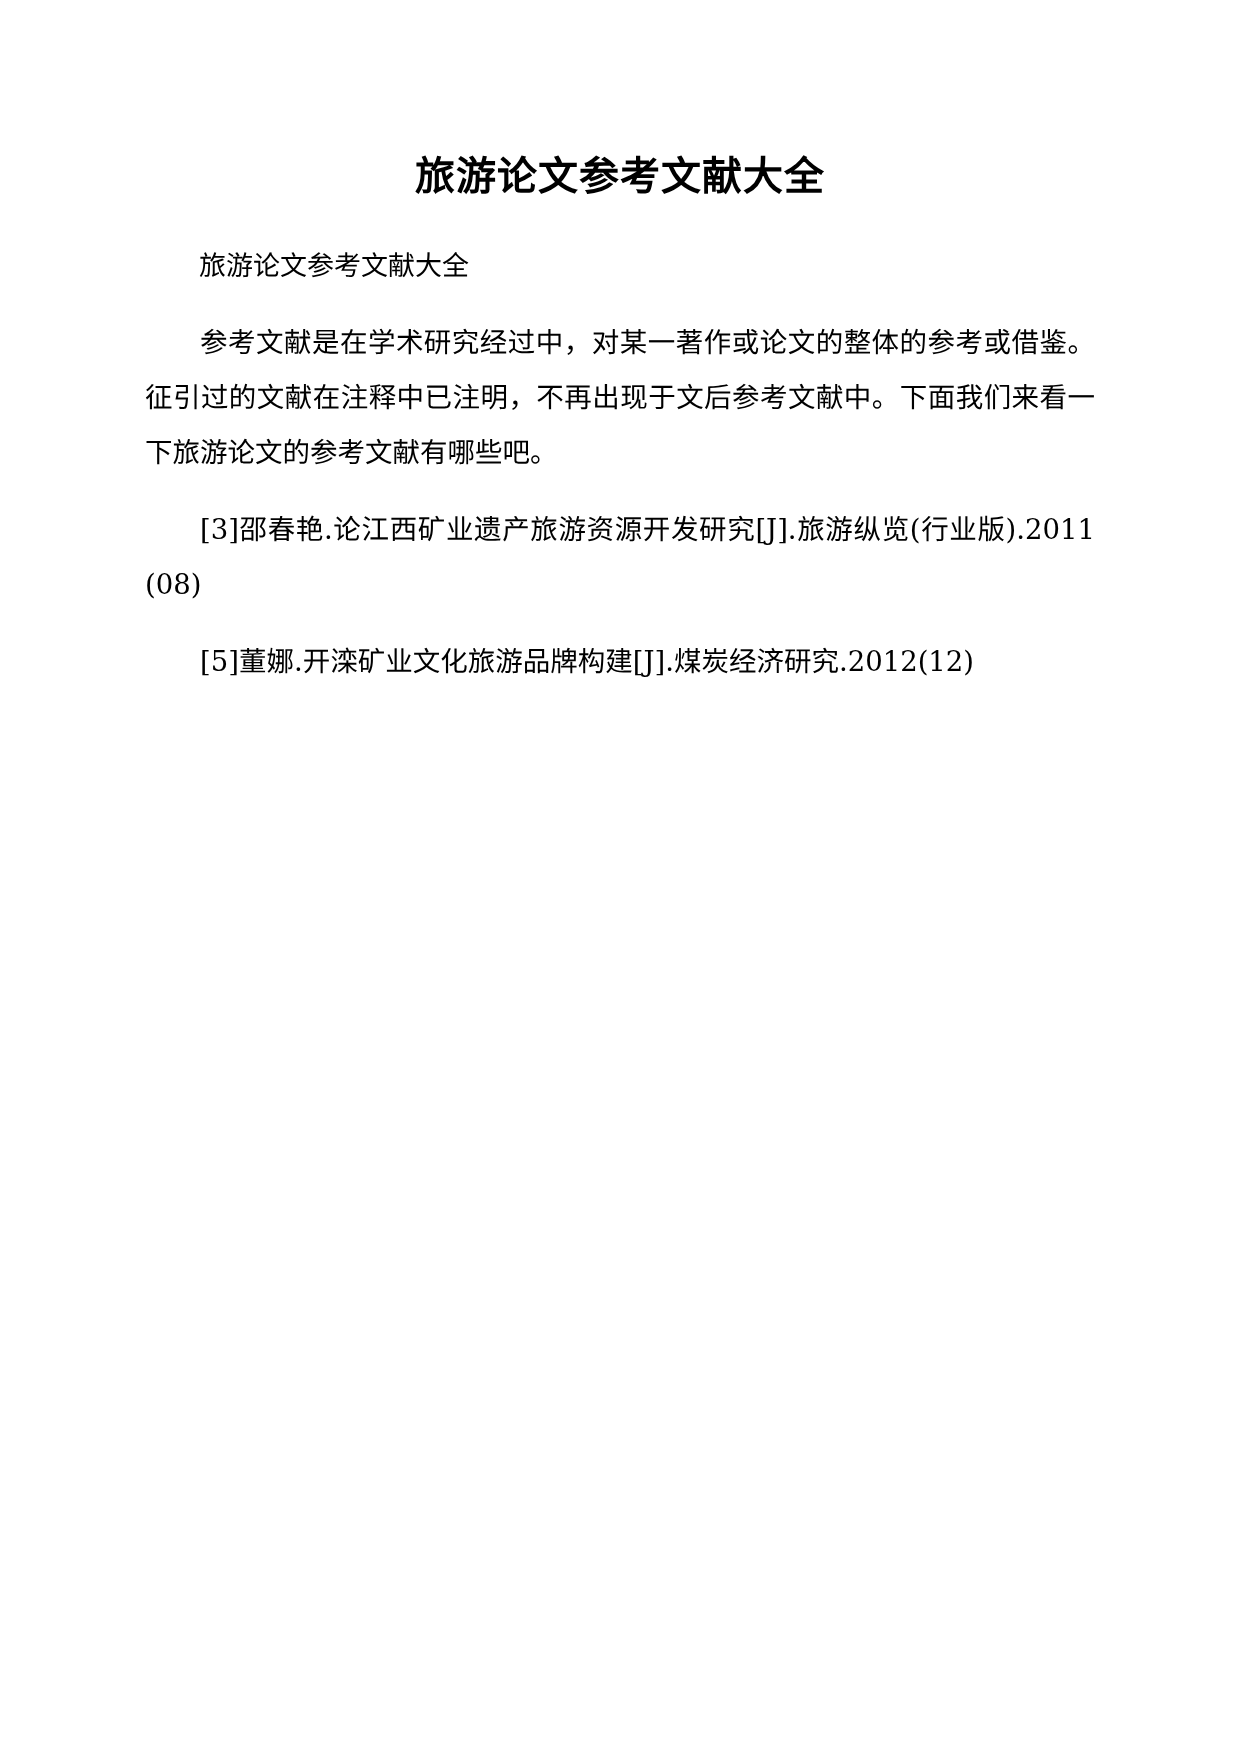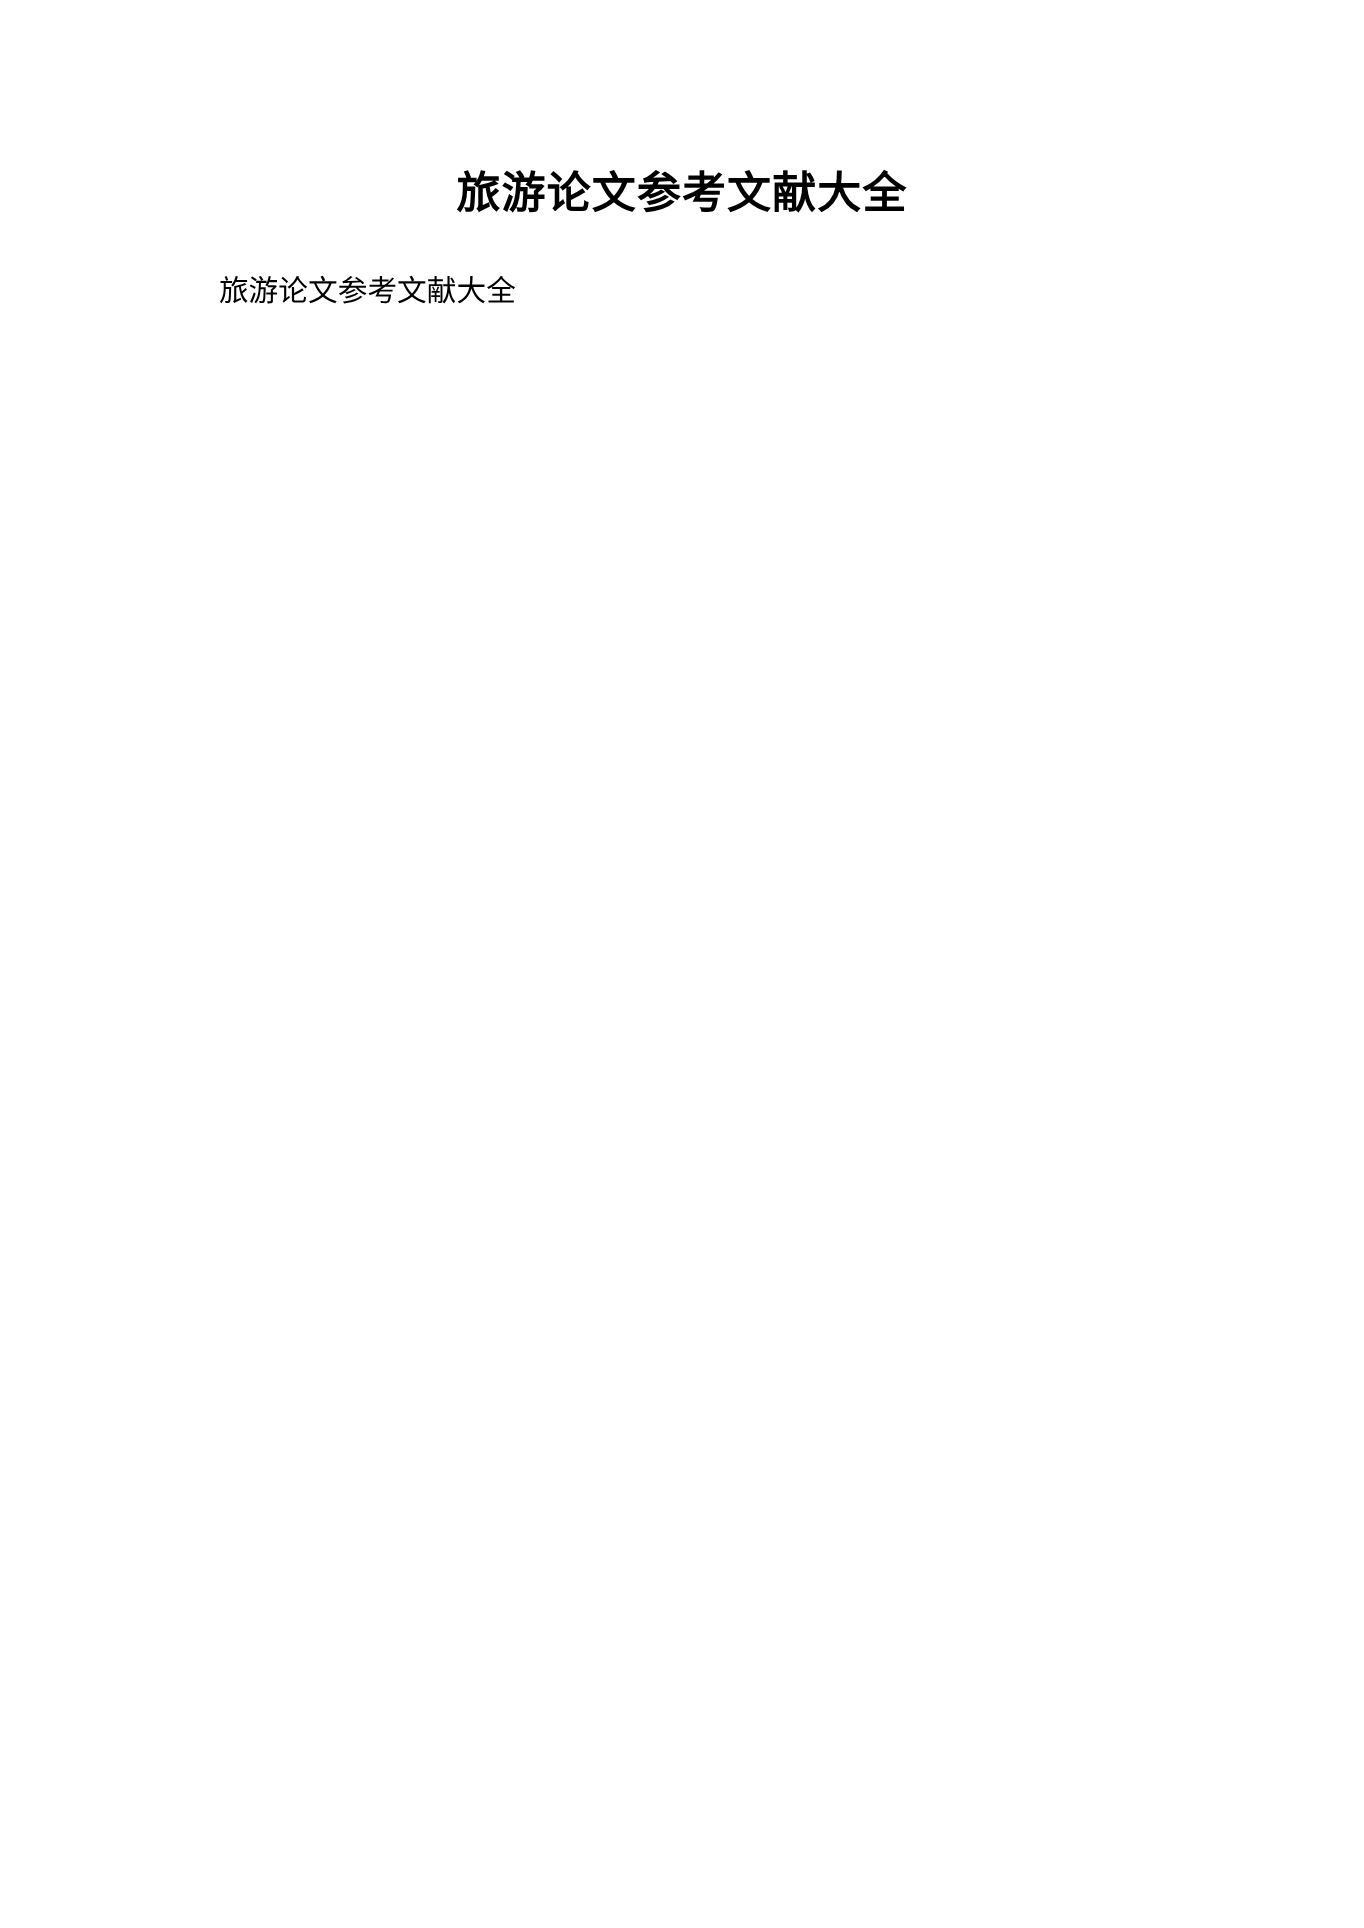--- a/index.html
+++ b/index.html
@@ -48,19 +48,22 @@
 </style>
 </head>
 <body>
 
 <div class="page">
 
   <h1 class="doc-title">旅游论文参考文献大全</h1>
 
   <p class="subtitle">旅游论文参考文献大全</p>
 
+  <p class="para">参考文献是在学术研究经过中，对某一著作或论文的整体的参考或借鉴。征引过的文献在注释中已注明，不再出现于文后参考文献中。下面我们来看一下旅游论文的参考文献有哪些吧。</p>
 
 
 
+  <p class="para">[3]邵春艳.论江西矿业遗产旅游资源开发研究[J].旅游纵览(行业版).2011(08)</p>
 
 
+  <p class="para">[5]董娜.开滦矿业文化旅游品牌构建[J].煤炭经济研究.2012(12)</p>
 
 </div>
 
 </body></html>

